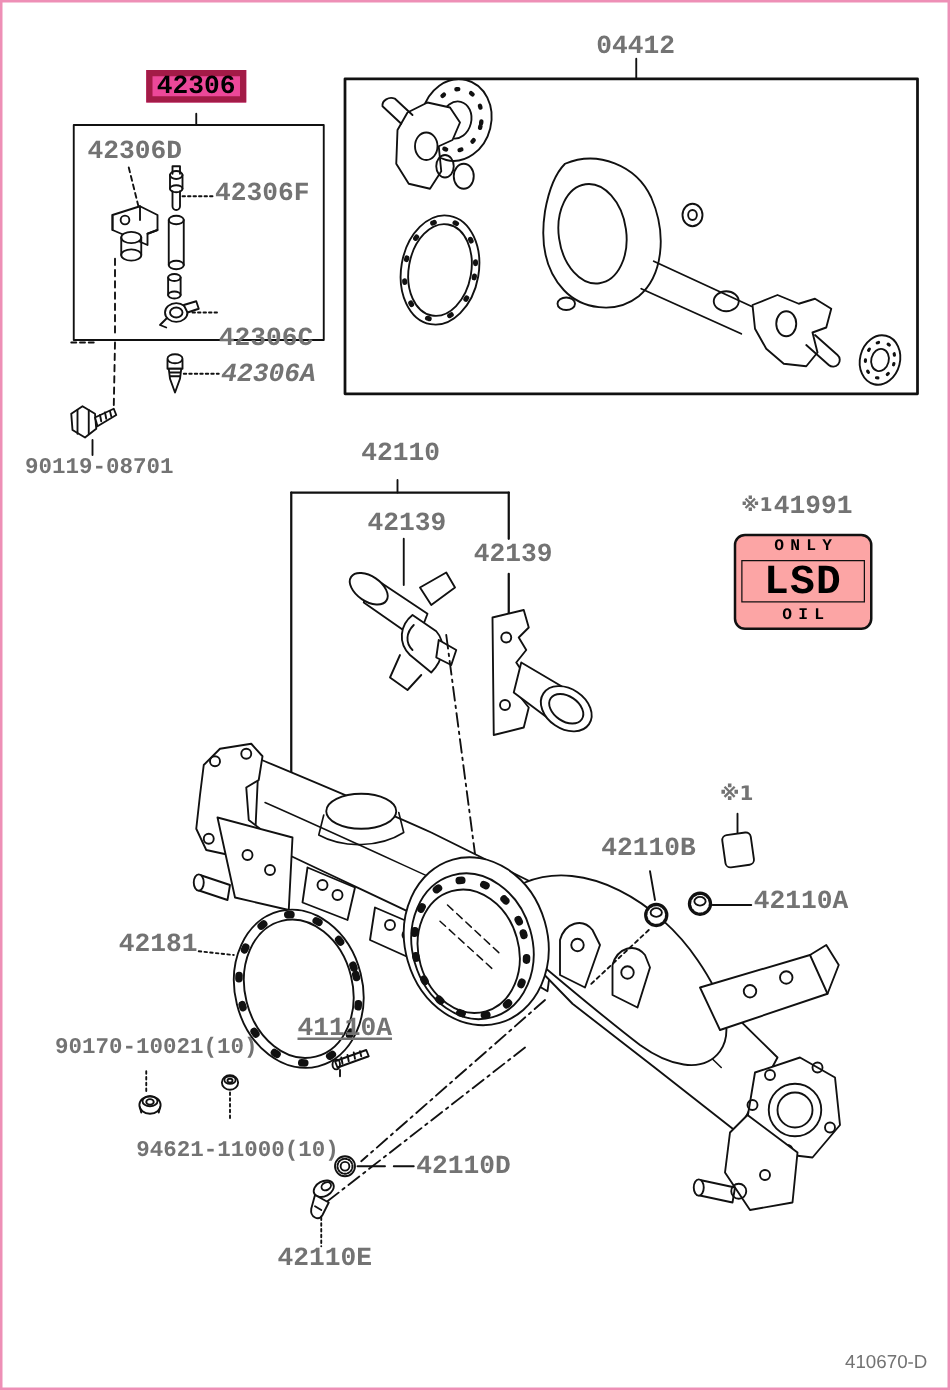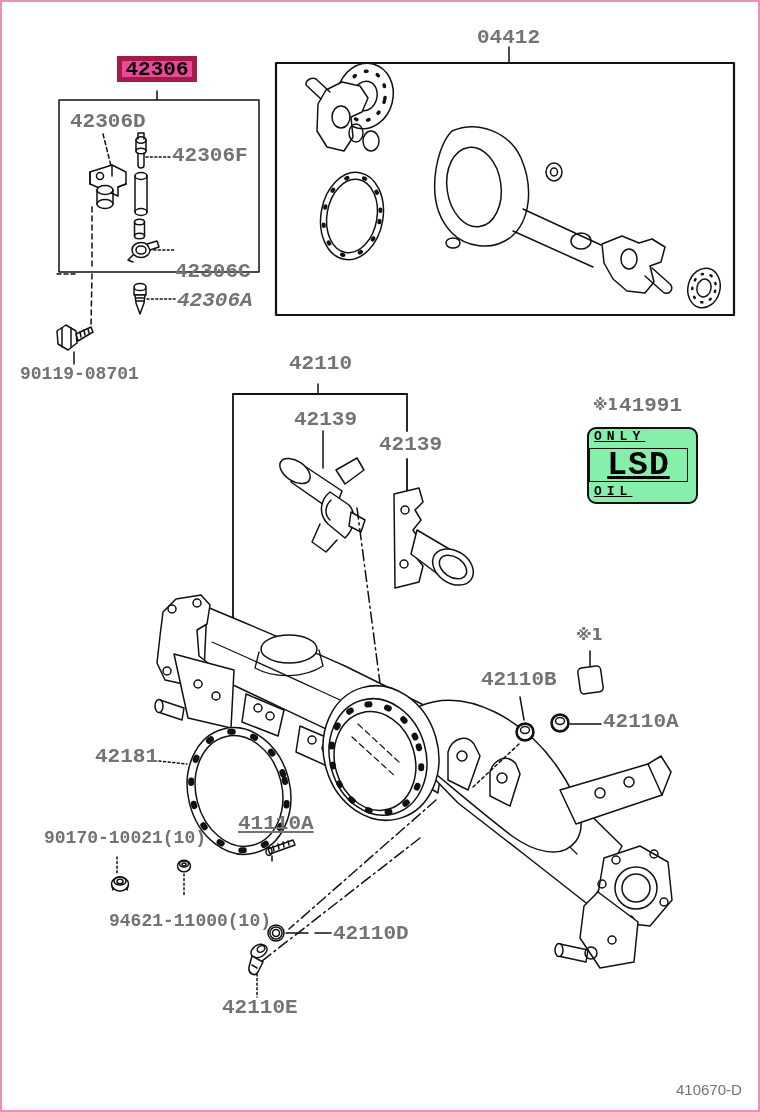--- a/index.html
+++ b/index.html
@@ -44,24 +44,23 @@
   
   .hl-box{
     position:absolute;left:117px;top:56px;width:80px;height:26px;box-sizing:border-box;
     border:5px solid var(--accent,#a31b47);background:#ec4899;z-index:11;
     display:flex;align-items:center;justify-content:center;
   }
   .hl-box span{font-size:21px;font-weight:700;font-family:"Liberation Mono",monospace;}
   
   .lsd-box{
     position:absolute;left:587px;top:427px;width:111px;height:77px;box-sizing:border-box;
-    border:2.5px solid #111;border-radius:9px;background:#86efac;z-index:10;
-    display:flex;flex-direction:column;align-items:flex-start;justify-content:space-between;
+    border:2.5px solid #111;border-radius:9px;background:#fca5a5;z-index:10;
+    display:flex;flex-direction:column;align-items:center;justify-content:space-between;
     padding:1px 0 2px 0;
-    text-decoration:underline;
   }
   .lsd-small{font-size:13px;font-weight:700;letter-spacing:5px;text-indent:5px;line-height:1.15;}
   .lsd-mid{
     box-sizing:border-box;border:1.8px solid #111;width:99px;height:34px;
     display:flex;align-items:center;justify-content:center;
   }
   .lsd-mid span{font-size:33px;font-weight:700;letter-spacing:1px;line-height:1;}
 </style>
 </head>
 <body>

